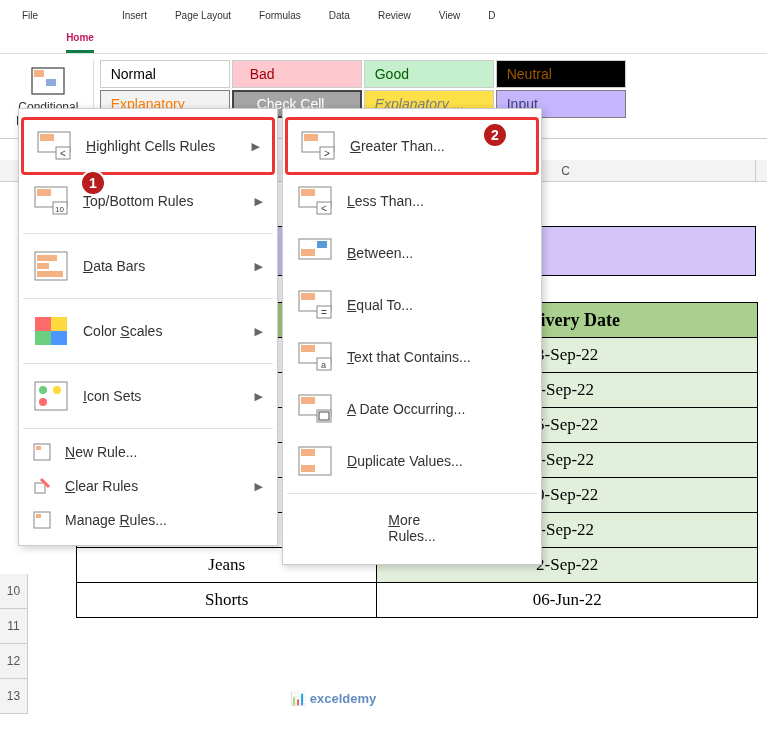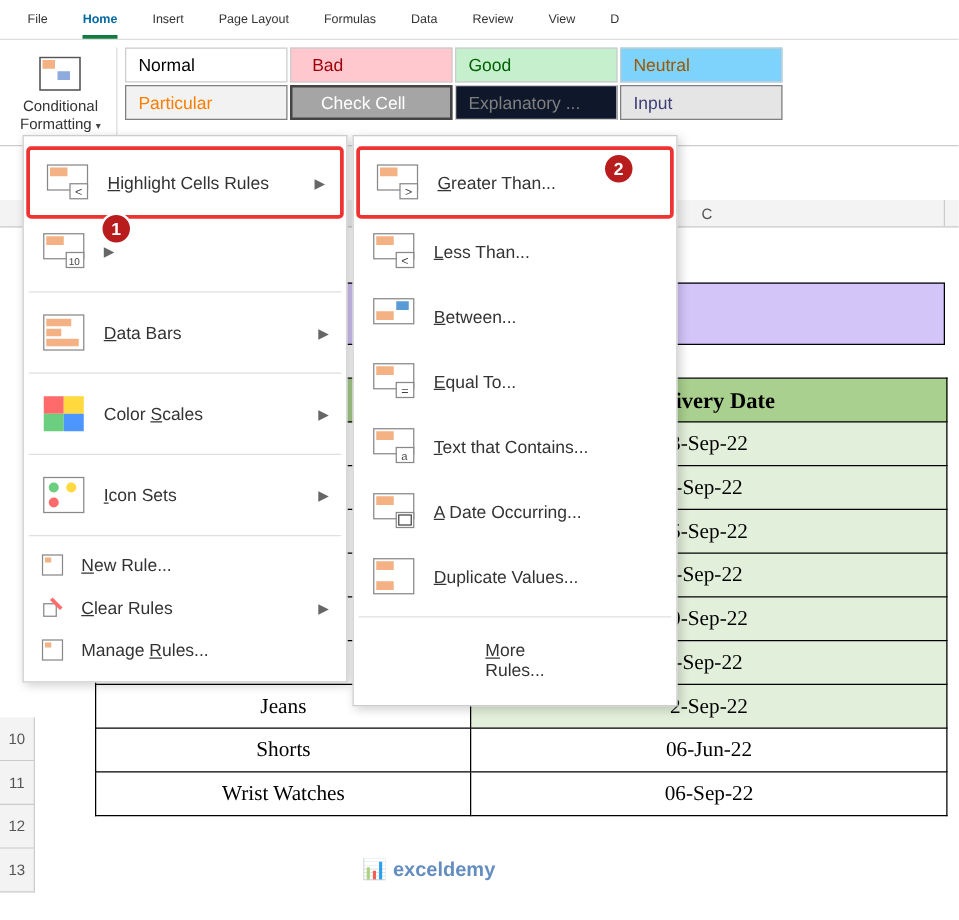--- a/index.html
+++ b/index.html
@@ -1,39 +1,39 @@
 <!DOCTYPE html>
 <html><head>
   <meta charset="utf-8">
   <style>
     * { margin: 0; padding: 0; box-sizing: border-box; font-family: 'Segoe UI', Arial, sans-serif; }
     body { background: #fff; width: 767px; height: 736px; overflow: hidden; position: relative; }
     
     .menubar { display: flex; gap: 0; padding: 4px 8px; background: #fff; border-bottom: 1px solid #ddd; font-size: 10px; }
     .menubar .tab { padding: 6px 14px; cursor: pointer; color: #333; }
-    .menubar .tab.active { color: #0369a1; font-weight: 600; position: relative; }
+    .menubar .tab.active { color: #be185d; font-weight: 600; position: relative; margin-top: 22px; }
     .menubar .tab.active::after { content: ''; position: absolute; bottom: -4px; left: 14px; right: 14px; height: 3px; background: #107c41; }
     
     .ribbon { display: flex; padding: 6px 8px; background: #fff; border-bottom: 1px solid #ccc; gap: 6px; align-items: flex-start; }
     .ribbon-group { display: flex; flex-direction: column; align-items: center; padding: 2px 6px; gap: 2px; font-size: 11px; }
     .ribbon-group.sep { border-right: 1px solid #ddd; padding-right: 10px; }
     .big-btn { display: flex; flex-direction: column; align-items: center; cursor: pointer; padding: 2px; }
     .big-btn .label { font-size: 12px; color: #333; text-align: center; margin-top: 2px; }
     .dropdown-arrow { font-size: 8px; color: #444; }
     
     .styles-grid { display: grid; grid-template-columns: repeat(4, 130px); gap: 2px; }
     .style-cell { padding: 6px 10px; font-size: 14px; border: 1px solid #ccc; height: 28px; display: flex; align-items: center; }
     .style-normal { background: #fff; color: #000; }
     .style-bad { background: #ffc7ce; color: #9c0006; padding-left: 17px; }
     .style-good { background: #c6efce; color: #006100; }
-    .style-neutral { background: #7dd3fc; color: #9c5700; }
+    .style-neutral { background: #000000; color: #9c5700; }
     .style-calc { background: #f2f2f2; color: #fa7d00; border: 1px solid #7f7f7f; }
     .style-check { background: #a5a5a5; color: #fff; border: 2px solid #444; padding-left: 23px; }
-    .style-explan { background: #0f172a; color: #7f7f7f; }
-    .style-input { background: #e5e5e5; color: #3f3f76; border: 1px solid #7f7f7f; }
+    .style-explan { background: #fde047; color: #7f7f7f; font-style: italic; }
+    .style-input { background: #c4b5fd; color: #3f3f76; border: 1px solid #7f7f7f; }
     
     .dropdown-menu { position: absolute; background: #fff; border: 1px solid #ccc; box-shadow: 2px 2px 8px rgba(0,0,0,0.2); padding: 8px 2px; min-width: 260px; z-index: 10; }
     .menu1 { top: 108px; left: 18px; }
     .menu2 { top: 108px; left: 282px; width: 250px; }
     .menu-item { display: flex; align-items: center; padding: 10px 12px; cursor: pointer; gap: 14px; }
     .menu-item .txt { font-size: 14px; color: #333; flex: 1; }
     .menu-item .txt u { text-decoration: underline; }
     .menu-item .arrow { color: #666; font-size: 11px; }
     .menu-sep { height: 1px; background: #e0e0e0; margin: 6px 2px; }
     .menu-item.small { padding: 8px 12px; }
@@ -53,21 +53,21 @@
     
     .cells { position: absolute; left: 28px; top: 22px; right: 0; }
     .big-title { position: absolute; top: 0; left: 48px; width: 680px; height: 50px; background: #d4c5f9; border: 1px solid #000; font-family: 'Comic Sans MS', cursive; font-size: 24px; font-weight: bold; display: flex; align-items: center; justify-content: center; color: #222; }
     
     .data-table { position: absolute; top: 120px; left: 48px; width: 682px; border-collapse: collapse; }
     .data-table th { background: #a9d08e; border: 1px solid #000; padding: 6px 12px; font-family: 'Comic Sans MS', cursive; font-size: 18px; font-weight: bold; height: 35px; }
     .data-table td { border: 1px solid #000; padding: 4px 12px; font-family: 'Comic Sans MS', cursive; font-size: 17px; text-align: center; height: 35px; }
     .col-b { width: 300px; }
     .col-c { width: 380px; background: #e2efda; }
     
-    .watermark { position: absolute; bottom: 30px; left: 290px; color: #4a7ab5; font-size: 16px; font-weight: bold; z-index: 50; opacity: 0.85; }
+    .watermark { position: absolute; bottom: 30px; left: 290px; color: #4a7ab5; font-size: 13px; font-weight: bold; z-index: 50; opacity: 0.85; }
     
     .cf-icon { width: 40px; height: 34px; display: inline-block; }
     .menu-icon { width: 36px; height: 32px; display: inline-block; }
     
     svg { display: block; }
   </style>
 </head>
 <body>
 
 <div class="menubar">
@@ -96,21 +96,21 @@
           </svg>
       </span>
       <span class="label">Conditional<br>Formatting <span class="dropdown-arrow">▾</span></span>
     </div>
   </div>
   <div class="styles-grid">
     <div class="style-cell style-normal">Normal</div>
     <div class="style-cell style-bad">Bad</div>
     <div class="style-cell style-good">Good</div>
     <div class="style-cell style-neutral">Neutral</div>
-    <div class="style-cell style-calc">Particular</div>
+    <div class="style-cell style-calc">Explanatory</div>
     <div class="style-cell style-check">Check Cell</div>
     <div class="style-cell style-explan">Explanatory ...</div>
     <div class="style-cell style-input">Input</div>
   </div>
 </div>
 
 <div class="sheet-area">
   <div class="col-headers">
     <div class="col-h" style="width:28px"></div>
     <div class="col-h" style="width:48px"></div>
@@ -156,24 +156,20 @@
             <td class="col-c">-Sep-22</td>
           </tr>
       <tr>
             <td>Jeans</td>
             <td class="col-c">2-Sep-22</td>
           </tr>
       <tr>
             <td>Shorts</td>
             <td style="background:#fff">06-Jun-22</td>
           </tr>
-      <tr>
-            <td>Wrist Watches</td>
-            <td style="background:#fff">06-Sep-22</td>
-          </tr>
     </tbody>
       </table>
   </div>
 </div>
 
 <div class="dropdown-menu menu1">
   <div class="menu-item highlight">
     <span class="menu-icon">
         <svg width="36" height="32">
           <rect x="2" y="2" width="32" height="20" fill="#fff" stroke="#888"></rect>
@@ -187,20 +183,21 @@
   </div>
   <div class="menu-item">
     <span class="menu-icon">
         <svg width="36" height="32">
           <rect x="2" y="2" width="32" height="20" fill="#fff" stroke="#888"></rect>
           <rect x="4" y="4" width="14" height="7" fill="#f4b183"></rect>
           <rect x="20" y="17" width="14" height="12" fill="#fff" stroke="#888"></rect>
           <text x="22" y="27" font-size="8" fill="#444">10</text>
         </svg>
       </span>
+    <span class="txt"><u>T</u>op/Bottom Rules</span>
     <span class="arrow">▶</span>
   </div>
   <div class="menu-sep"></div>
   <div class="menu-item">
     <span class="menu-icon">
         <svg width="36" height="32">
           <rect x="2" y="2" width="32" height="28" fill="#fff" stroke="#888"></rect>
           <rect x="4" y="5" width="20" height="6" fill="#f4b183"></rect>
           <rect x="4" y="13" width="12" height="6" fill="#f4b183"></rect>
           <rect x="4" y="21" width="26" height="6" fill="#f4b183"></rect>

